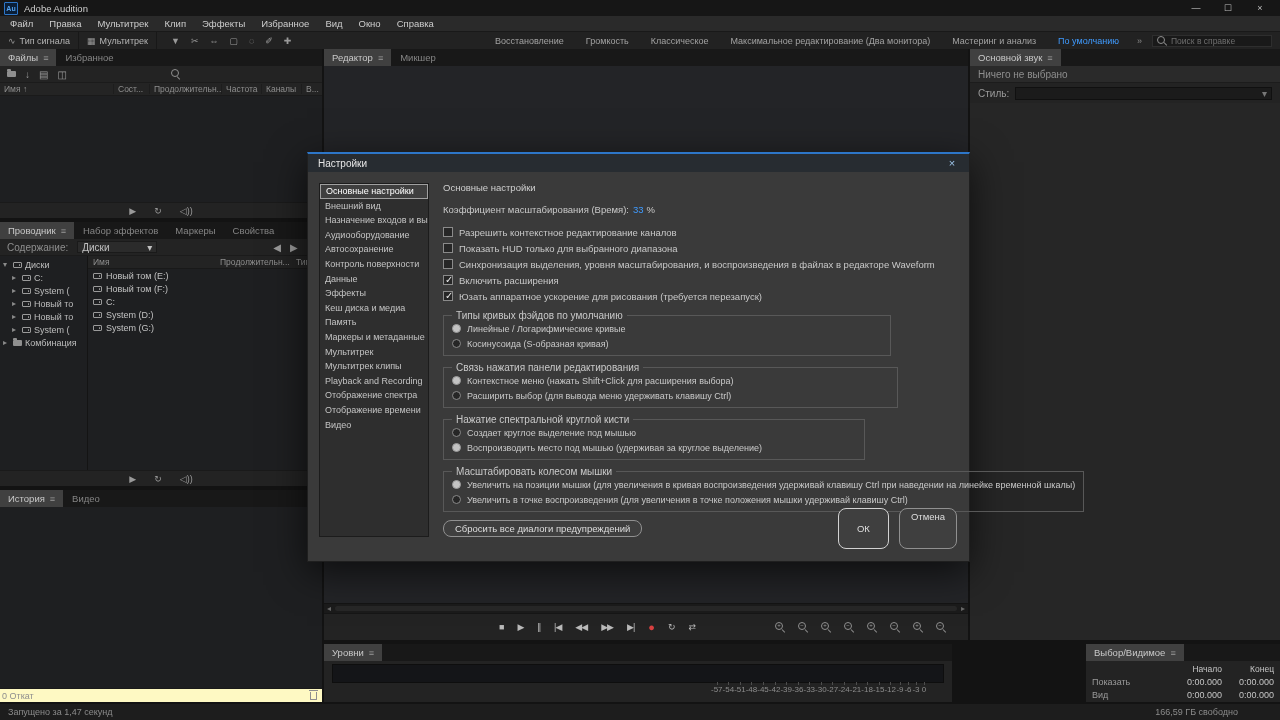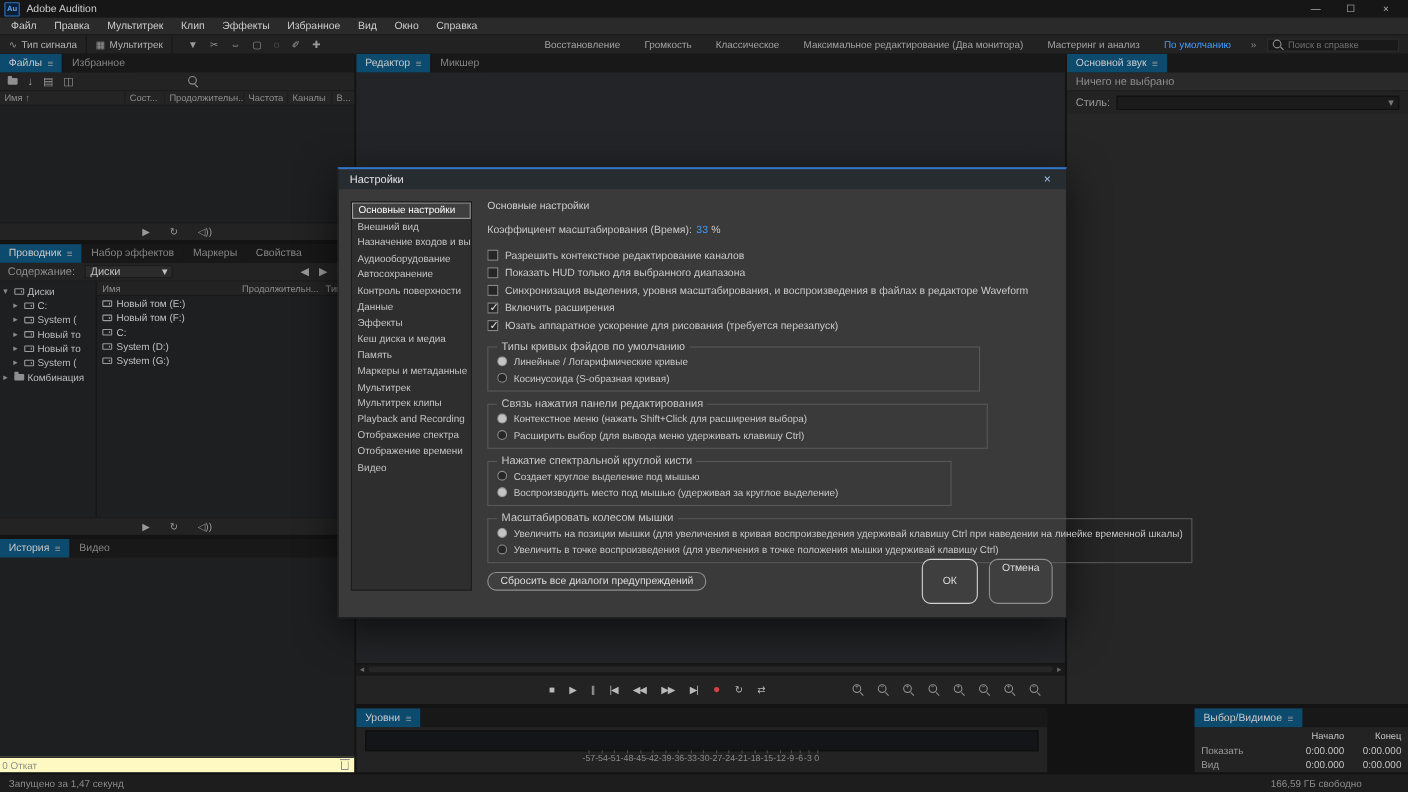--- a/index.html
+++ b/index.html
@@ -33,21 +33,21 @@
 
 .mag{position:relative;width:10px;height:10px;flex:none;display:inline-block}
 .mag::before{content:"";position:absolute;left:0;top:0;width:6px;height:6px;border:1px solid #8f8f8f;border-radius:50%}
 .mag::after{content:"";position:absolute;left:6.5px;top:6.5px;width:4px;height:1px;background:#8f8f8f;transform:rotate(45deg);transform-origin:left center}
 .mag-sign{position:absolute;left:0;top:-1px;width:8px;text-align:center;font-size:6px;color:#9f9f9f;line-height:9px}
 
 
 .panel{position:absolute;background:#232323;display:flex;flex-direction:column}
 .tabbar{height:17px;background:#181818;display:flex;align-items:stretch;gap:1px;flex:none}
 .tab{display:flex;align-items:center;gap:5px;padding:0 8px;font-size:9.5px;background:#181818;color:#858585;white-space:nowrap}
-.tab.active{background:#0c4a6e;color:#c9c9c9}
+.tab.active{background:#404040;color:#c9c9c9}
 .menu-ico{color:#9a9a9a;font-size:9px}
 
 .icon-row{height:17px;display:flex;align-items:center;gap:9px;padding:0 7px;background:#232323;border-bottom:1px solid #1b1b1b;color:#9a9a9a;flex:none}
 .push{margin-left:auto}
 .col-head{height:13px;display:flex;align-items:center;background:#242424;border-bottom:1px solid #1a1a1a;color:#8e8e8e;font-size:8.5px;flex:none}
 .col-head>span{padding:0 4px;border-right:1px solid #1d1d1d;white-space:nowrap;overflow:hidden}
 .c-name{flex:1}.c1{width:36px}.c2{width:72px}.c3{width:40px}.c4{width:40px}.c5{width:20px;border-right:none!important}
 .list-area{flex:1;background:#1e1f21}
 .panel-foot{height:16px;display:flex;align-items:center;justify-content:center;gap:18px;background:#232323;border-top:1px solid #1a1a1a;color:#9a9a9a;font-size:9px;flex:none}
 
@@ -80,21 +80,21 @@
 .hscroll{height:10px;background:#1b1b1b;border-top:1px solid #141414;display:flex;align-items:center;color:#6a6a6a;font-size:8px;padding:0 3px;flex:none}
 .hscroll .track{flex:1;height:5px;margin:0 4px;background:#272727;border-radius:3px}
 .transport{height:27px;background:#232323;border-top:1px solid #161616;display:flex;align-items:center;padding:0 10px;flex:none}
 .tr-group{display:flex;align-items:center;gap:14px;margin-left:165px}
 .tr-btn{color:#b9b9b9;font-size:9px;letter-spacing:-1px;white-space:nowrap}
 .tr-btn.record{color:#d84040;font-size:11px}
 .zoom-group{display:flex;align-items:center;gap:13px;margin-left:auto;margin-right:12px}
 
 
 .meter{height:19px;margin:3px 8px 0;background:#141518;border:1px solid #0e0e0e;flex:none}
-.scale{display:flex;justify-content:center;padding:2px 24px 0;flex:none}
+.scale{display:flex;justify-content:flex-end;padding:2px 24px 0;flex:none}
 .scale span{position:relative;font-size:8px;color:#8c8c8c;text-align:center;min-width:8px}
 .scale span::before{content:"";position:absolute;top:-3px;left:50%;width:1px;height:3px;background:#4d4d4d}
 
 
 .ess-empty{height:17px;display:flex;align-items:center;padding:0 8px;color:#8e8e8e;background:#2a2a2a;border-bottom:1px solid #1c1c1c;flex:none}
 .ess-style{height:20px;display:flex;align-items:center;gap:6px;padding:0 8px;color:#9a9a9a;flex:none}
 .ess-select{flex:1;height:13px;background:#1b1b1b;border:1px solid #101010;display:flex;align-items:center;justify-content:flex-end;padding:0 4px;color:#777}
 .ess-body{flex:1;background:#262626}
 
 

